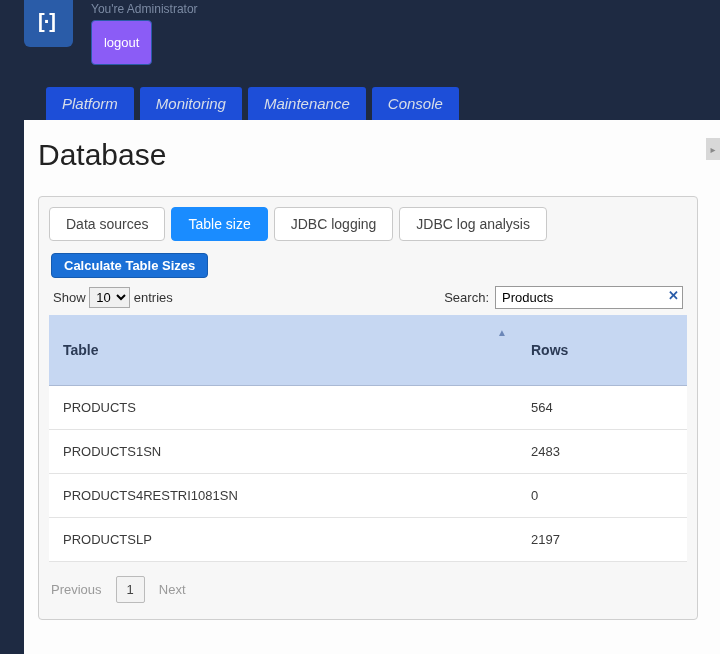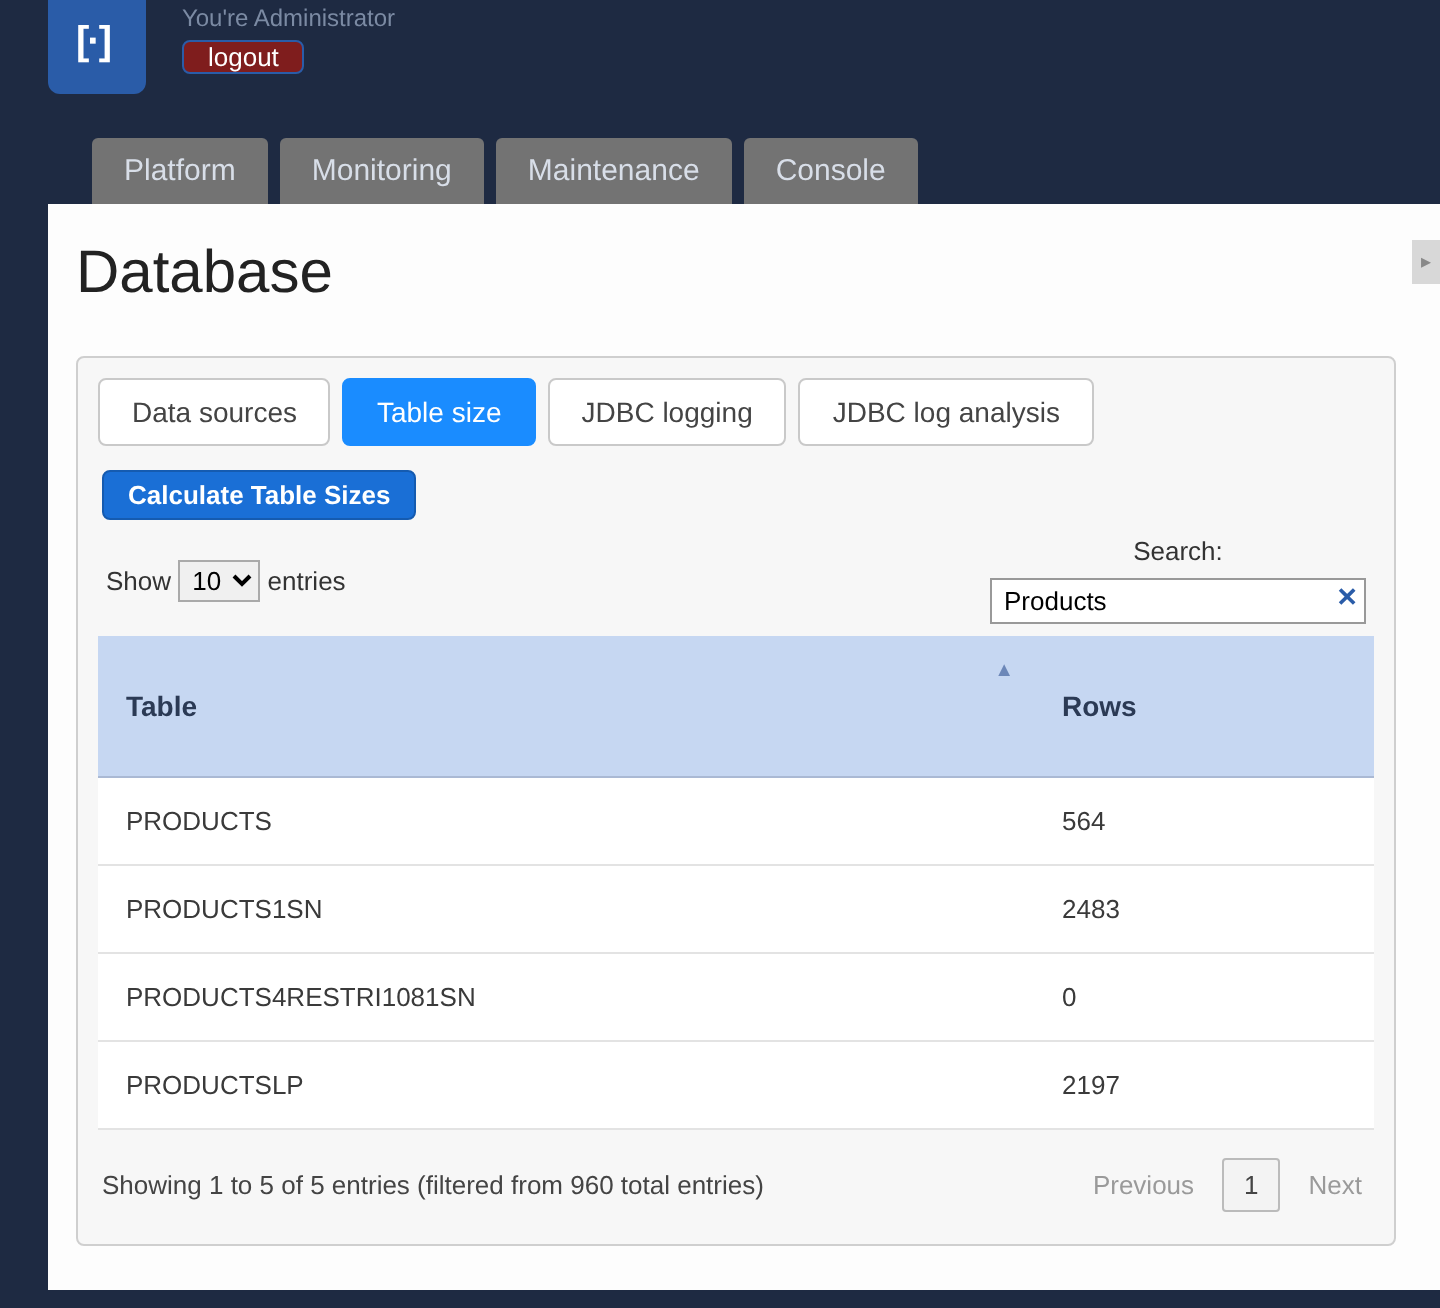--- a/index.html
+++ b/index.html
@@ -37,42 +37,43 @@
     font-family: "Arial Narrow", Arial, sans-serif;
     letter-spacing: 0;
   }
   .user-box {
     margin-left: 18px;
     padding-top: 2px;
     color: #7b8aa3;
     font-size: 12px;
   }
   .logout-btn {
-    background: #7f1d1d;
+    background: #8b5cf6;
     color: #fff;
     border: 1px solid #2a5ca8;
     border-radius: 4px;
-    padding: 0 12px;
+    padding: 14px 12px;
     margin-top: 4px;
     cursor: pointer;
     display: inline-block;
     font-size: 13px;
   }
   .nav {
     display: flex;
     gap: 6px;
     padding: 22px 0 0 46px;
   }
   .nav-item {
-    background: #737373;
+    background: #1d4ed8;
     color: #d8dee8;
     padding: 8px 16px;
     border-radius: 3px 3px 0 0;
     cursor: pointer;
     font-size: 15px;
+    font-style: italic;
   }
   .content-wrap {
     background: #fdfdfd;
     margin: 0 0 0 24px;
     min-height: 540px;
     padding: 18px 22px 22px 14px;
     position: relative;
   }
   .expand-tab {
     position: absolute;
@@ -139,21 +140,20 @@
   .len-select {
     border: 1px solid #aaa;
     background: #f0f0f0;
     font-size: 13px;
     padding: 1px 2px;
   }
   .search-box {
     display:flex;
     align-items:center;
     gap:6px;
-    flex-direction:column;
   }
   .search-input-wrap {
     position: relative;
     width: 188px;
   }
   .search-input {
     width: 100%;
     border: 1px solid #999;
     padding: 3px 20px 3px 6px;
     font-size: 13px;
@@ -294,21 +294,20 @@
             <td>0</td>
           </tr>
           <tr>
             <td>PRODUCTSLP</td>
             <td>2197</td>
           </tr>
         </tbody>
     </table>
 
     <div class="footer-row">
-      <div>Showing 1 to 5 of 5 entries (filtered from 960 total entries)</div>
       <div class="pager">
         <span class="disabled">Previous</span>
         <span class="page-num">1</span>
         <span class="disabled">Next</span>
       </div>
     </div>
 
   </div>
 </div>
 

